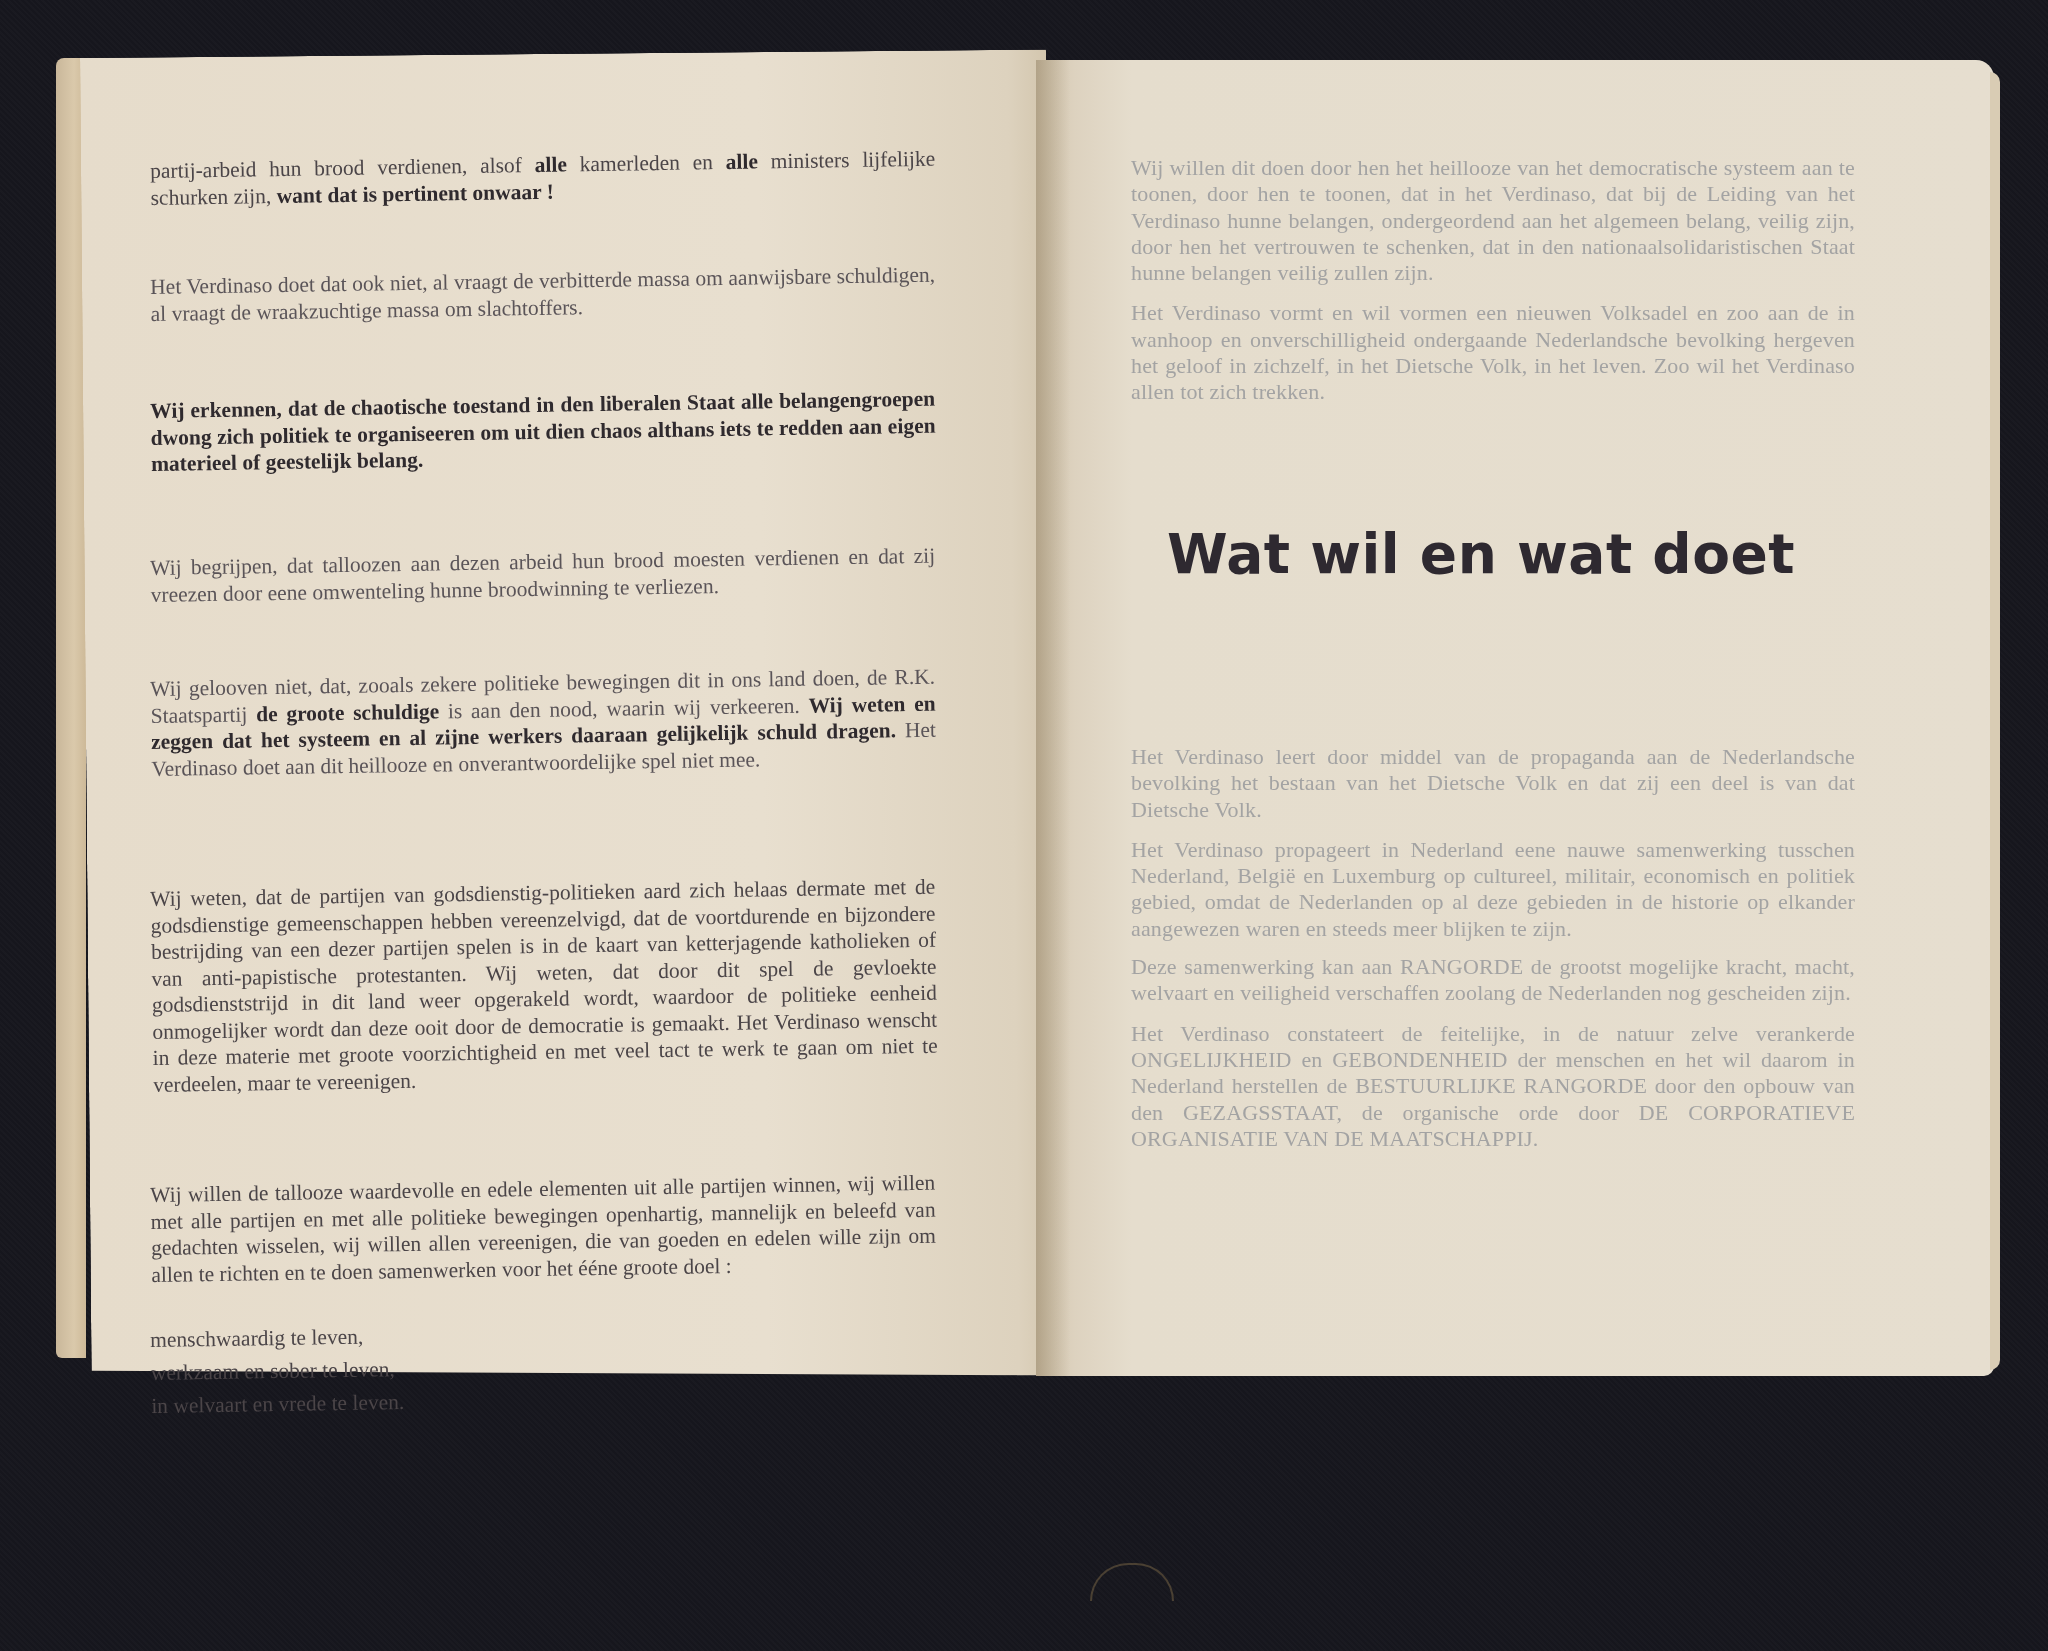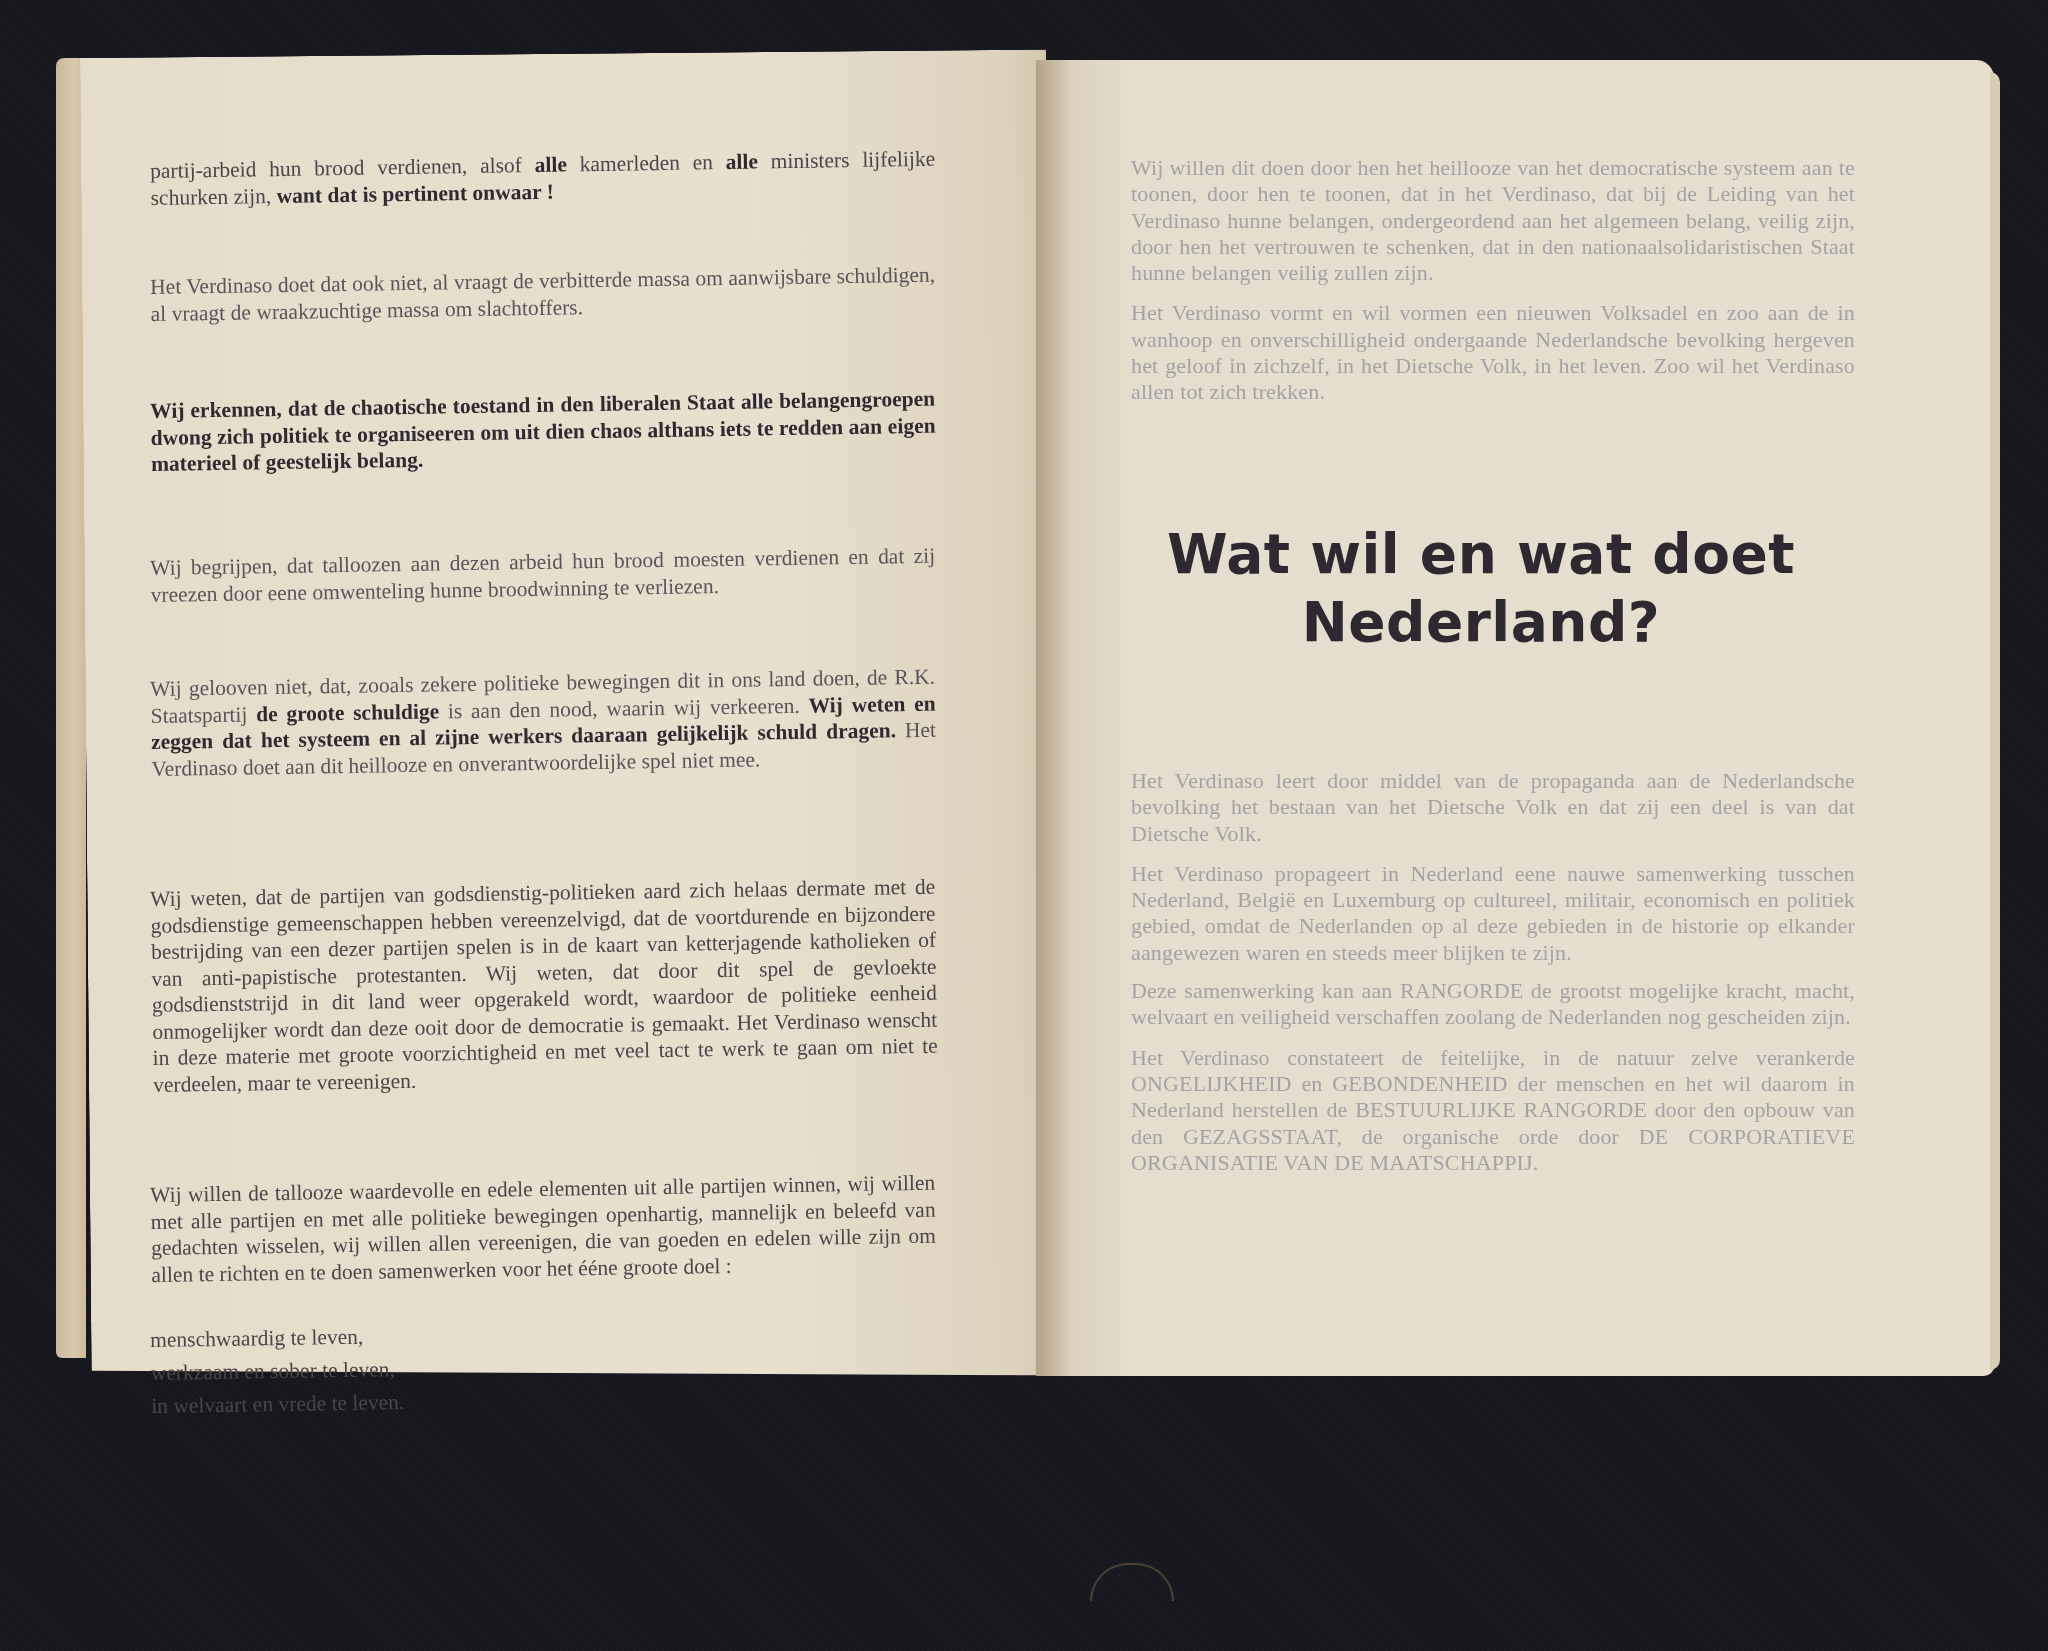--- a/index.html
+++ b/index.html
@@ -115,22 +115,21 @@
     <p>in welvaart en vrede te leven.</p>
   </div>
 
   <div class="text-block rp" style="top:155px;">
     <p>Wij willen dit doen door hen het heillooze van het democratische systeem aan te toonen, door hen te toonen, dat in het Verdinaso, dat bij de Leiding van het Verdinaso hunne belangen, ondergeordend aan het algemeen belang, veilig zijn, door hen het vertrouwen te schenken, dat in den nationaalsolidaristischen Staat hunne belangen veilig zullen zijn.</p>
     <p>Het Verdinaso vormt en wil vormen een nieuwen Volksadel en zoo aan de in wanhoop en onverschilligheid ondergaande Nederlandsche bevolking hergeven het geloof in zichzelf, in het Dietsche Volk, in het leven. Zoo wil het Verdinaso allen tot zich trekken.</p>
   </div>
 
   <div class="heading">
     <div>Wat wil en wat doet</div>
-    <div>Nederland?</div>
   </div>
 
-  <div class="text-block rp" style="top:768px;">
+  <div class="text-block rp" style="top:744px;">
     <p>Het Verdinaso leert door middel van de propaganda aan de Nederlandsche bevolking het bestaan van het Dietsche Volk en dat zij een deel is van dat Dietsche Volk.</p>
     <p style="margin-bottom:12px">Het Verdinaso propageert in Nederland eene nauwe samenwerking tusschen Nederland, België en Luxemburg op cultureel, militair, economisch en politiek gebied, omdat de Nederlanden op al deze gebieden in de historie op elkander aangewezen waren en steeds meer blijken te zijn.</p>
     <p>Deze samenwerking kan aan RANGORDE de grootst mogelijke kracht, macht, welvaart en veiligheid verschaffen zoolang de Nederlanden nog gescheiden zijn.</p>
     <p>Het Verdinaso constateert de feitelijke, in de natuur zelve verankerde ONGELIJKHEID en GEBONDENHEID der menschen en het wil daarom in Nederland herstellen de BESTUURLIJKE RANGORDE door den opbouw van den GEZAGSSTAAT, de organische orde door DE CORPORATIEVE ORGANISATIE VAN DE MAATSCHAPPIJ.</p>
   </div>
 </div>
 
 </body></html>

